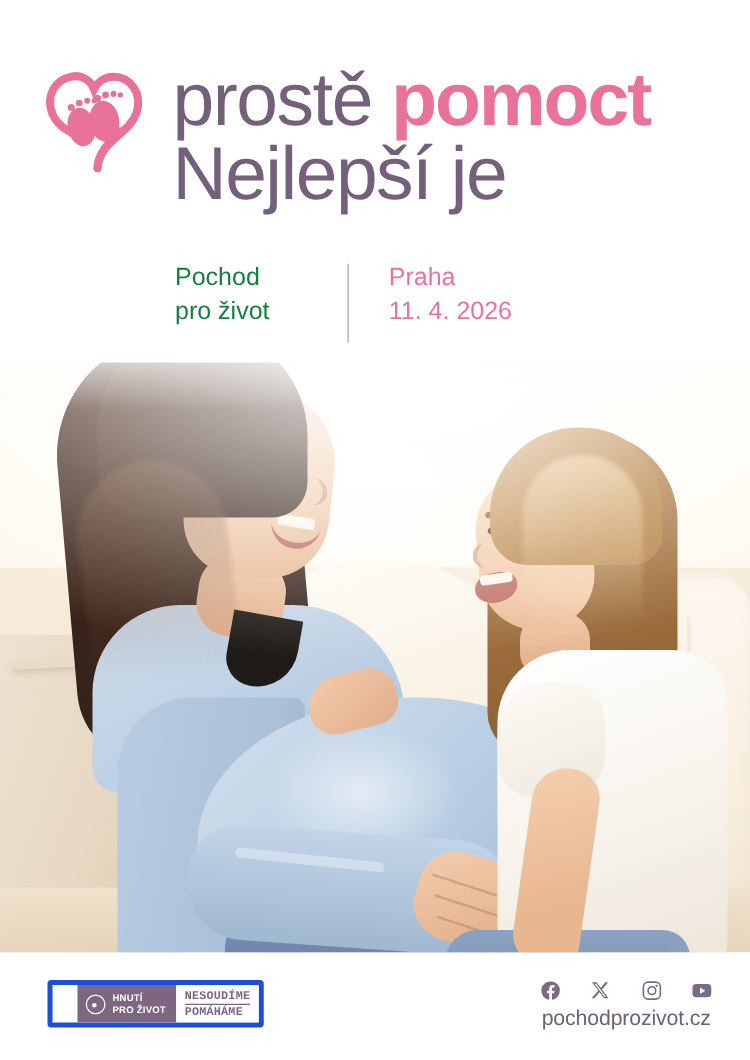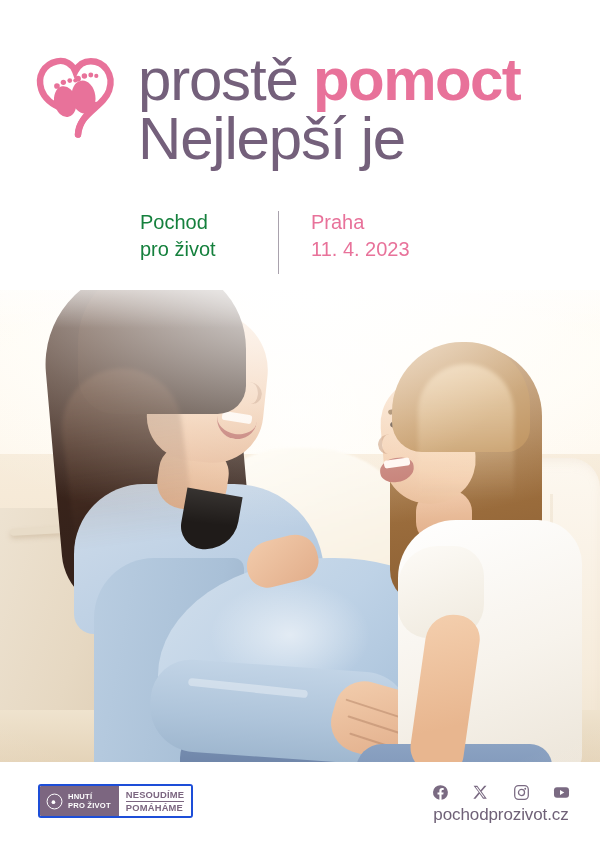--- a/index.html
+++ b/index.html
@@ -336,39 +336,40 @@
     width: 600px;
     height: 86px;
     background: #ffffff;
   }
   .brand-badge {
     position: absolute;
     left: 38px; top: 784px;
     display: flex;
     align-items: stretch;
     height: 30px;
-    border: 2px solid #1d4ed8;
+    border: 4px solid #1d4ed8;
     border-radius: 3px;
     overflow: hidden;
+    padding-left: 20px;
   }
   .bb-left {
     display: flex; align-items: center; gap: 5px;
     background: #7c6680;
     padding: 0 8px 0 6px;
   }
   .bb-circle { width: 17px; height: 17px; flex: 0 0 17px; }
   .bb-circle svg { display: block; width: 100%; height: 100%; }
   .bb-text {
     color: #ffffff; font-size: 7.6px; font-weight: 700;
     line-height: 1.25; letter-spacing: .2px;
   }
   .bb-text .l { display: block; }
   .bb-right {
     display: flex; flex-direction: column; justify-content: center;
-    background: #ffffff; padding: 0 7px;
+    background: #ffffff; padding: 0 7px; font-family: Liberation Mono, monospace;
   }
   .bb-right .l {
     color: #7c6680; font-size: 9.4px; font-weight: 700;
     line-height: 1.22; letter-spacing: .2px;
   }
   .bb-right .l.ul { border-bottom: 1px solid #7c6680; }
 
   .social {
     position: absolute;
     right: 26px; top: 784px;
@@ -418,21 +419,21 @@
     </div>
 
     <div class="subline">
       <div class="sub-col sub-left">
         <span class="l">Pochod</span>
         <span class="l">pro život</span>
       </div>
       <div class="sub-divider"></div>
       <div class="sub-col sub-right">
         <span class="l">Praha</span>
-        <span class="l">11. 4. 2023</span>
+        <span class="l">11. 4. 2026</span>
       </div>
     </div>
   </div>
 
   <div class="photo">
     <div class="photo-inner">
       <div class="bg-wash"></div>
       <div class="bg-window"></div>
       <div class="sofa-back"></div>
       <div class="cushion-c"></div>

